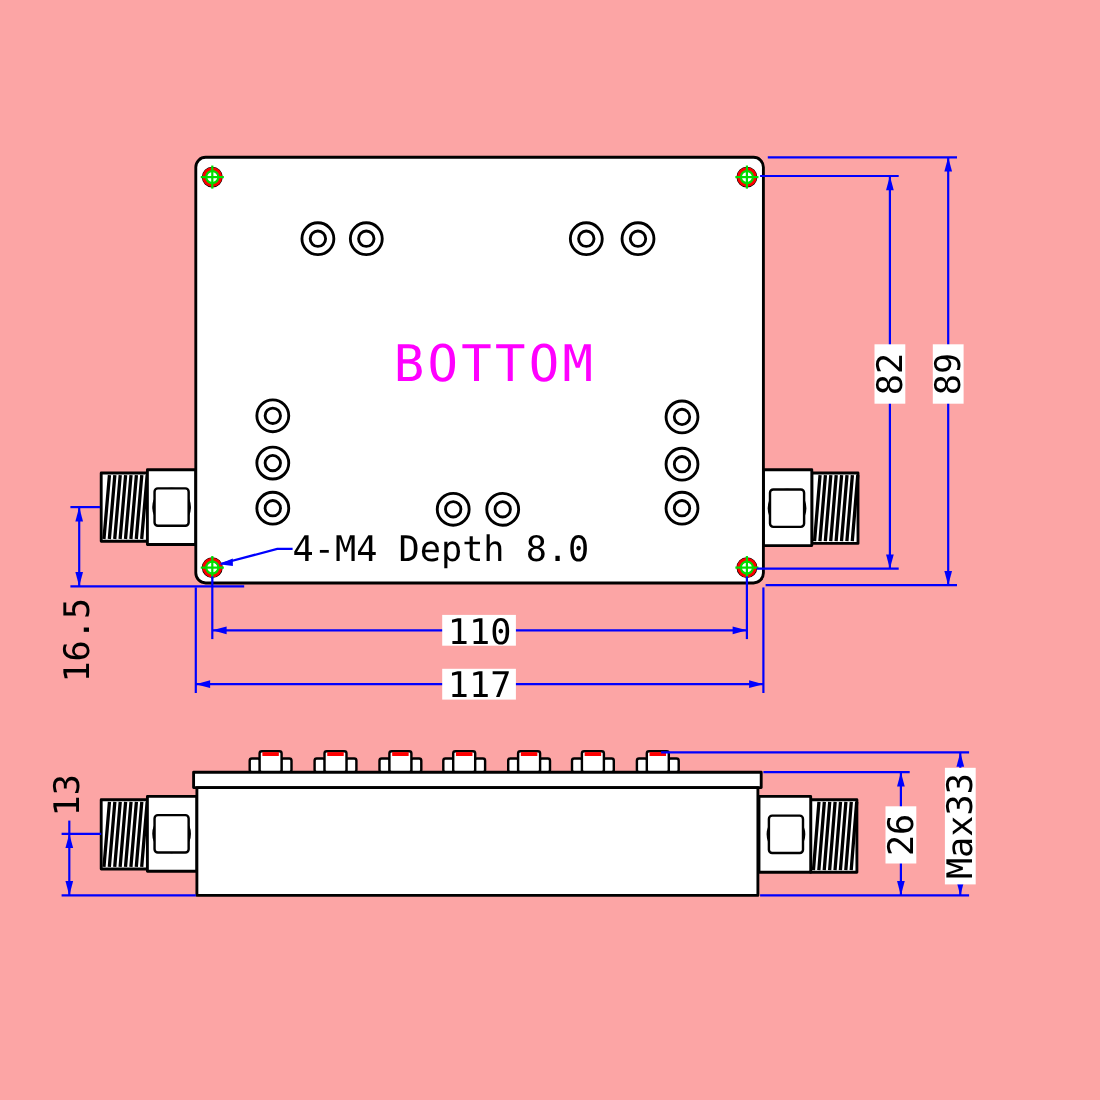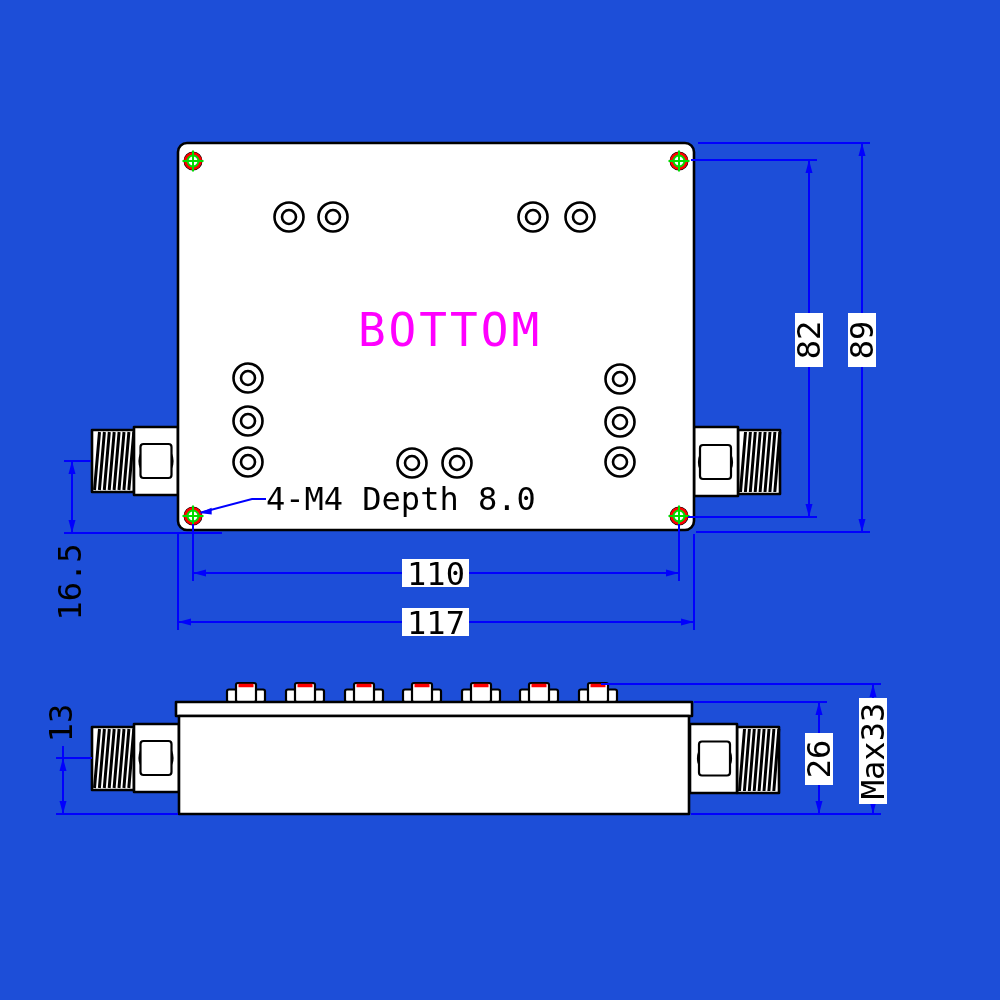--- a/index.html
+++ b/index.html
@@ -1,16 +1,16 @@
 <!DOCTYPE html>
 <html><head>
 <meta charset="utf-8">
 <style>
   html,body{margin:0;padding:0;background:#ffffff;}
-  .stage{position:relative;width:1000px;height:1000px;background:#1d4ed8;overflow:hidden;}
+  .stage{position:relative;width:1000px;height:1000px;background:#fca5a5;overflow:hidden;}
   svg{display:block;}
   
   .ol{stroke:#000000;fill:#ffffff;stroke-width:2.6;stroke-linejoin:round;}
   .ol-thin{stroke:#000000;fill:#ffffff;stroke-width:2.2;stroke-linejoin:round;}
   .hatch{stroke:#000000;fill:none;stroke-width:3;}
   
   .dim{stroke:#0000fe;fill:none;stroke-width:2;}
   .arr{fill:#0000fe;stroke:none;}
   .gap{fill:#ffffff;stroke:none;}
   .dtxt{font-family:"DejaVu Sans Mono","Liberation Mono",monospace;font-size:32px;fill:#000000;}

